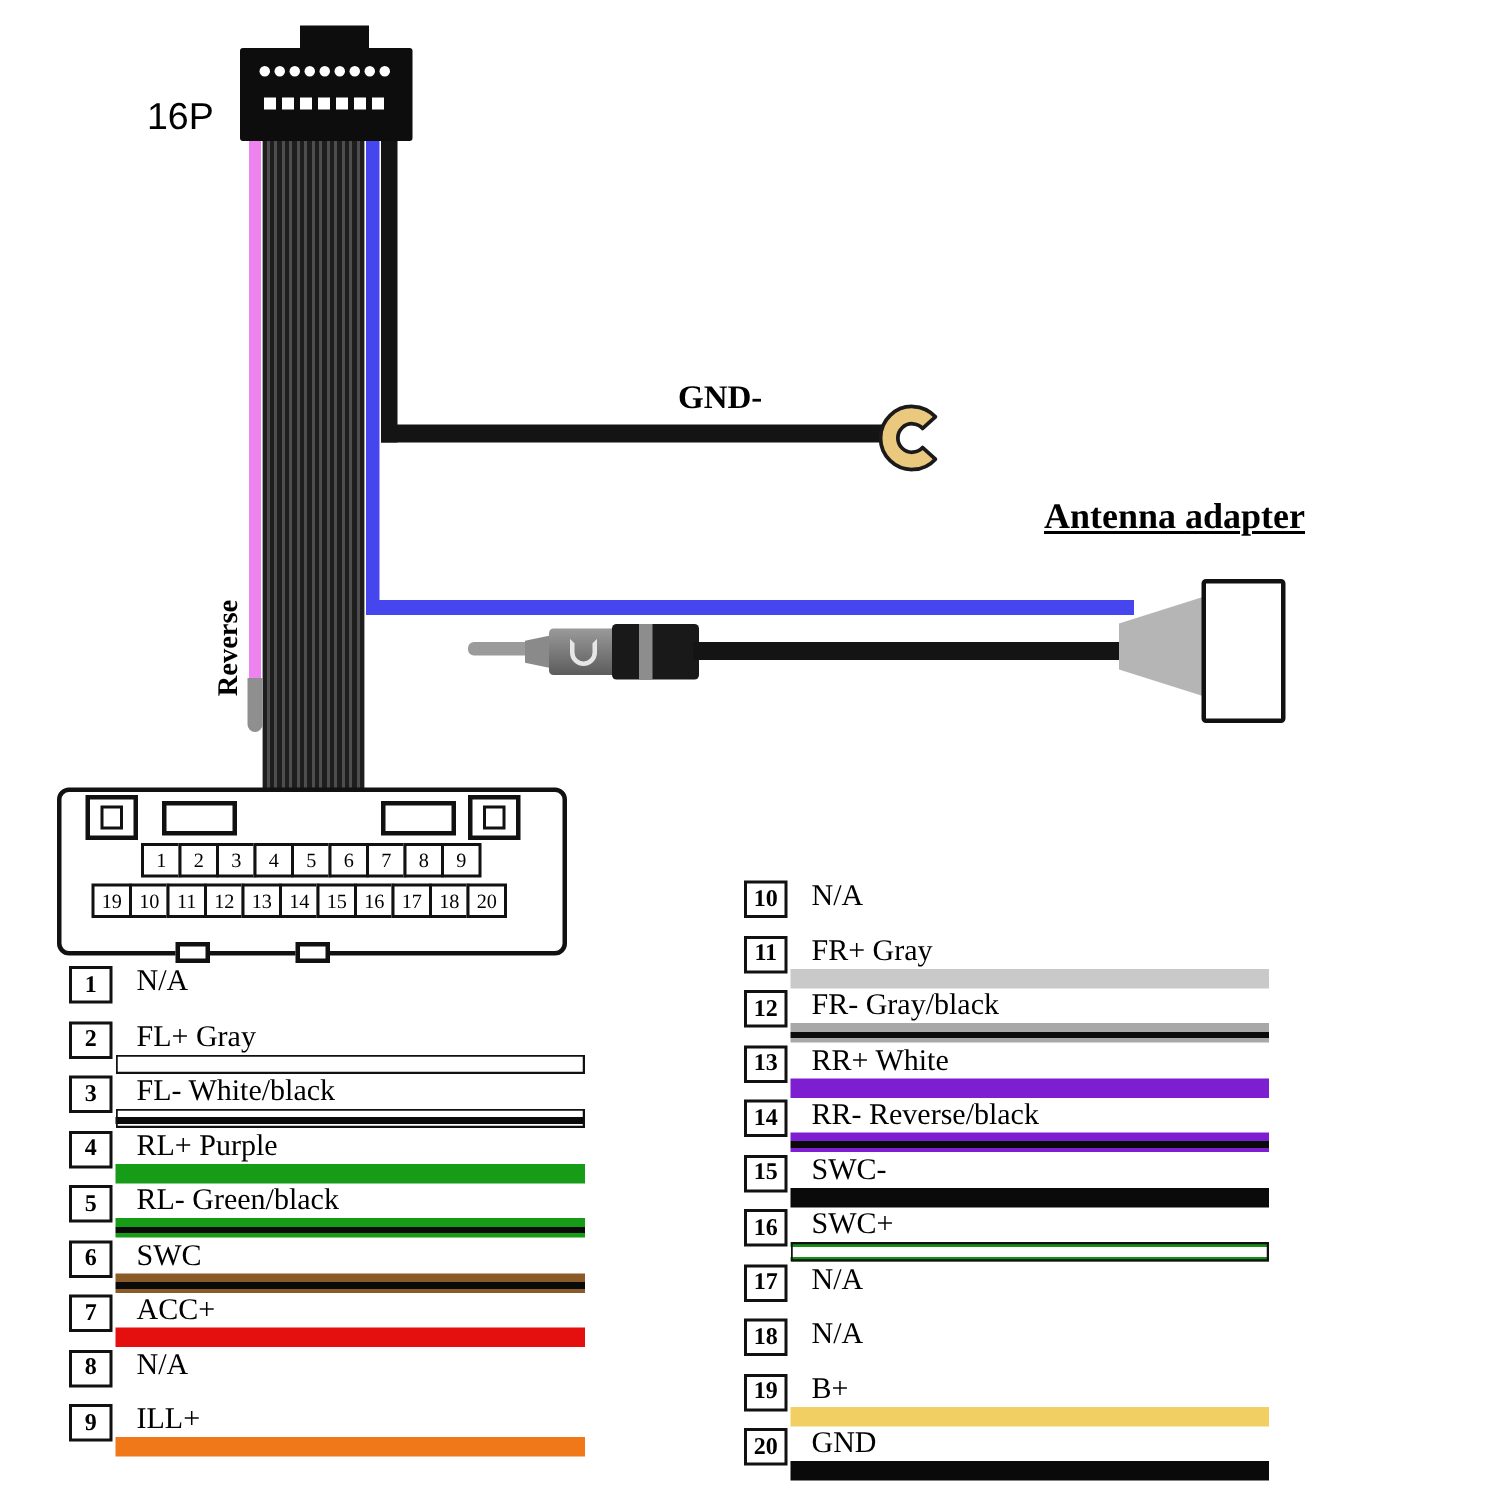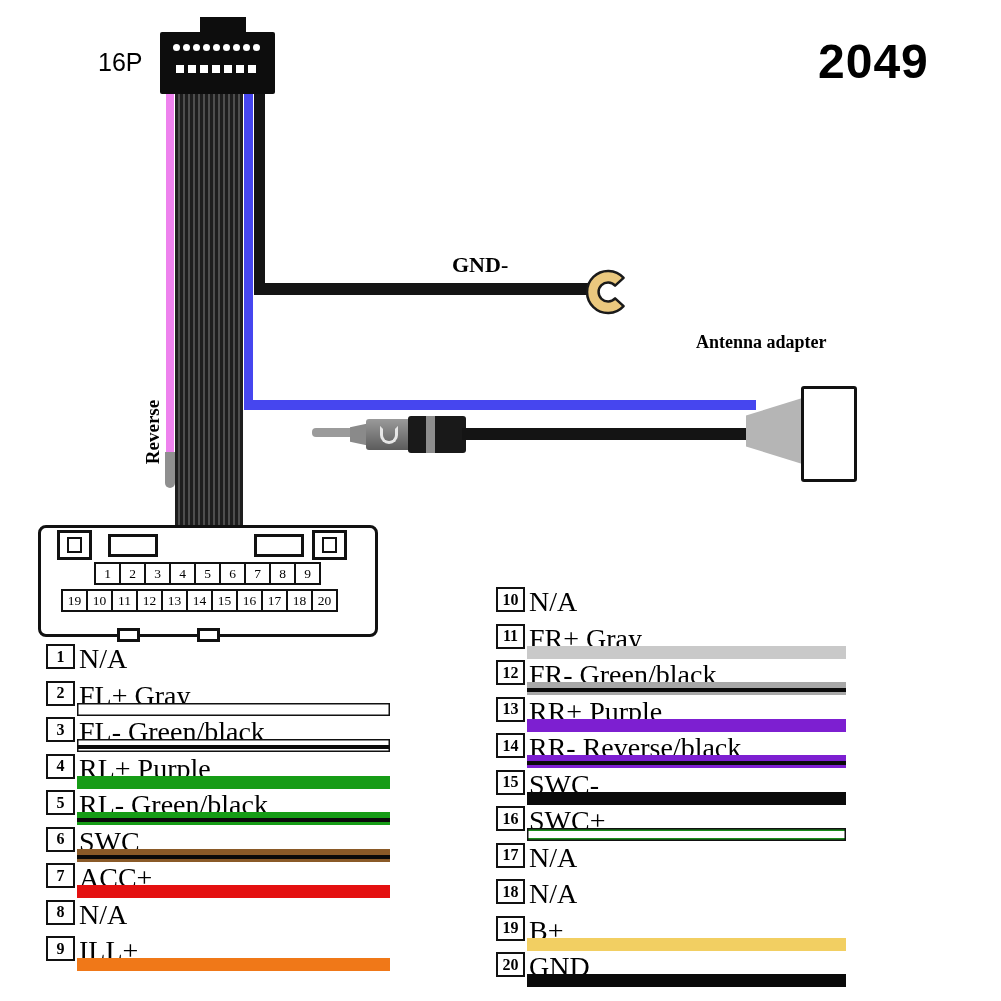--- a/index.html
+++ b/index.html
@@ -2,21 +2,21 @@
 <html><head>
 <meta charset="utf-8">
 <style>
   html,body{margin:0;padding:0;background:#fff;}
   .canvas{position:relative;width:1001px;height:1001px;background:#ffffff;
           font-family:"Liberation Serif",serif;overflow:hidden;color:#000;}
 
   
   .title{position:absolute;left:818px;top:34px;font-family:"Liberation Sans",sans-serif;
          font-weight:800;font-size:48px;letter-spacing:1px;}
-  .label-16p{position:absolute;left:98px;top:48px;font-family:"Liberation Sans",sans-serif;
+  .label-16p{position:absolute;left:98px;top:64px;font-family:"Liberation Sans",sans-serif;
          font-size:25px;}
 
   .conn16{position:absolute;left:160px;top:32px;width:115px;height:62px;background:#0d0d0d;border-radius:2px;}
   .conn16-tab{position:absolute;left:40px;top:-15px;width:46px;height:16px;background:#0d0d0d;}
   .pins-top{position:absolute;left:13px;top:12px;display:flex;gap:3px;}
   .pin-dot{width:7px;height:7px;border-radius:50%;background:#fff;}
   .pins-bottom{position:absolute;left:16px;top:33px;display:flex;gap:4px;}
   .pin-sq{width:8px;height:8px;background:#fff;}
 
   .bundle{position:absolute;left:175px;top:90px;width:68px;height:436px;
@@ -28,21 +28,21 @@
                  font-weight:bold;font-size:19px;transform:rotate(-90deg);}
 
   .gnd-v{position:absolute;left:254px;top:92px;width:11px;height:203px;}
   .gnd-h{position:absolute;left:254px;top:283px;width:334px;height:12px;}
   .gnd-label{position:absolute;left:452px;top:252px;font-size:22px;font-weight:700;}
   .terminal{position:absolute;left:576px;top:260px;}
 
   .blue-v{position:absolute;left:244px;top:92px;width:9px;height:318px;}
   .blue-h{position:absolute;left:244px;top:400px;width:512px;height:10px;}
 
-  .antenna-label{position:absolute;left:696px;top:332px;font-size:18px;font-weight:bold;}
+  .antenna-label{position:absolute;left:696px;top:332px;font-size:24px;font-weight:bold;text-decoration:underline;}
   .ant-pin{position:absolute;left:312px;top:428px;width:42px;height:9px;background:#9b9b9b;border-radius:4px;}
   .ant-cone{position:absolute;left:350px;top:423px;width:20px;height:23px;background:#8a8a8a;
             clip-path:polygon(0 18%,100% 0,100% 100%,0 82%);}
   .ant-body{position:absolute;left:366px;top:419px;width:46px;height:31px;border-radius:3px;
             background:linear-gradient(to bottom,#9a9a9a,#5c5c5c);}
   .ant-mark{position:absolute;left:14px;top:7px;width:12px;height:12px;border:3px solid #e6e6e6;
             border-top-color:transparent;border-radius:0 0 9px 9px;}
   .ant-body-dark{position:absolute;left:408px;top:416px;width:58px;height:37px;background:#191919;border-radius:3px;}
   .ant-band{position:absolute;left:18px;top:0;width:9px;height:100%;background:#8d8d8d;}
   .ant-cable{position:absolute;left:462px;top:428px;width:294px;height:12px;}
@@ -64,29 +64,28 @@
   .pin-row-1{left:55px;top:34px;}
   .pin-row-2{left:22px;top:61px;}
 
   
   .wire-col{position:absolute;}
   .wire-col.left{left:46px;top:645px;width:346px;}
   .wire-col.right{left:496px;top:588px;width:352px;}
   .wire-row{position:relative;height:36.5px;}
   .numbox{position:absolute;left:0;top:-1px;min-width:21px;height:21px;padding:0 2px;border:2.5px solid #111;
           display:flex;align-items:center;justify-content:center;font-weight:bold;font-size:16px;background:#fff;}
-  .wire-label{position:absolute;left:33px;top:-2px;font-size:28px;}
+  .wire-label{position:absolute;left:45px;top:-2px;font-size:20px;}
   .wire-bar{position:absolute;left:31px;right:2px;top:21px;height:13px;}
 </style>
 </head>
 <body>
 
 <div class="canvas">
 
-  <div class="title">2049</div>
   <div class="label-16p">16P</div>
 
   <div class="bundle"></div>
   <div class="wire-pink" style="background: rgb(238, 130, 238);"></div>
   <div class="pink-tip"></div>
   <div class="reverse-label">Reverse</div>
 
   <div class="gnd-v" style="background: rgb(20, 20, 20);"></div>
   <div class="gnd-h" style="background: rgb(20, 20, 20);"></div>
   <div class="gnd-label">GND-</div>
@@ -176,21 +175,21 @@
         <span class="numbox">1</span>
         <span class="wire-label">N/A</span>
       </div>
       <div class="wire-row">
         <span class="numbox">2</span>
         <span class="wire-label">FL+ Gray</span>
         <div class="wire-bar" style="background: rgb(255, 255, 255); box-shadow: rgb(17, 17, 17) 0px 0px 0px 1.5px inset;"></div>
       </div>
       <div class="wire-row">
         <span class="numbox">3</span>
-        <span class="wire-label">FL- Green/black</span>
+        <span class="wire-label">FL- White/black</span>
         <div class="wire-bar" style="background: linear-gradient(rgb(255, 255, 255) 0px, rgb(255, 255, 255) 45%, rgb(10, 10, 10) 45%, rgb(10, 10, 10) 78%, rgb(255, 255, 255) 78%, rgb(255, 255, 255) 100%); box-shadow: rgb(17, 17, 17) 0px 0px 0px 1.5px inset;"></div>
       </div>
       <div class="wire-row">
         <span class="numbox">4</span>
         <span class="wire-label">RL+ Purple</span>
         <div class="wire-bar" style="background: rgb(22, 156, 22);"></div>
       </div>
       <div class="wire-row">
         <span class="numbox">5</span>
         <span class="wire-label">RL- Green/black</span>
@@ -221,26 +220,26 @@
         <span class="numbox">10</span>
         <span class="wire-label">N/A</span>
       </div>
       <div class="wire-row">
         <span class="numbox">11</span>
         <span class="wire-label">FR+ Gray</span>
         <div class="wire-bar" style="background: rgb(201, 201, 201);"></div>
       </div>
       <div class="wire-row">
         <span class="numbox">12</span>
-        <span class="wire-label">FR- Green/black</span>
+        <span class="wire-label">FR- Gray/black</span>
         <div class="wire-bar" style="background: linear-gradient(rgb(168, 168, 168) 0px, rgb(168, 168, 168) 45%, rgb(10, 10, 10) 45%, rgb(10, 10, 10) 78%, rgb(168, 168, 168) 78%, rgb(168, 168, 168) 100%);"></div>
       </div>
       <div class="wire-row">
         <span class="numbox">13</span>
-        <span class="wire-label">RR+ Purple</span>
+        <span class="wire-label">RR+ White</span>
         <div class="wire-bar" style="background: rgb(125, 31, 209);"></div>
       </div>
       <div class="wire-row">
         <span class="numbox">14</span>
         <span class="wire-label">RR- Reverse/black</span>
         <div class="wire-bar" style="background: linear-gradient(rgb(125, 31, 209) 0px, rgb(125, 31, 209) 45%, rgb(10, 10, 10) 45%, rgb(10, 10, 10) 78%, rgb(125, 31, 209) 78%, rgb(125, 31, 209) 100%);"></div>
       </div>
       <div class="wire-row">
         <span class="numbox">15</span>
         <span class="wire-label">SWC-</span>

